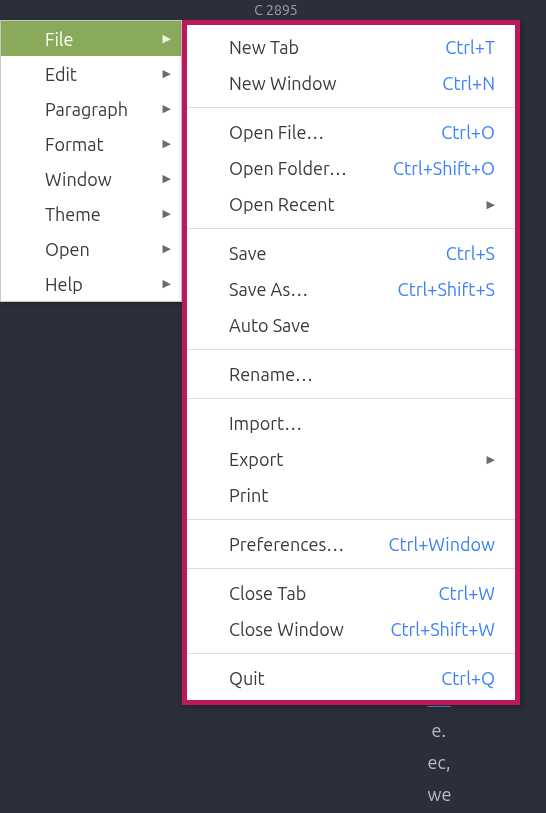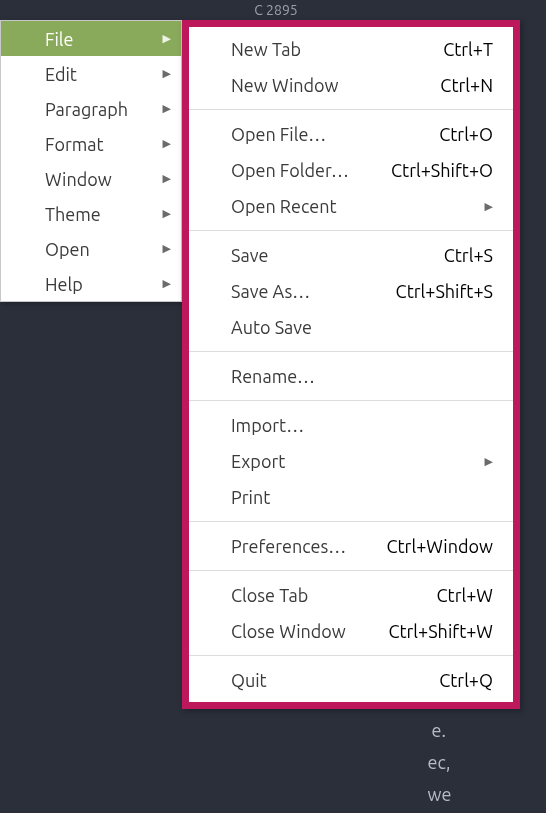--- a/index.html
+++ b/index.html
@@ -78,37 +78,37 @@
   }
   .menubar-item.selected .arrow { color:#eef3e6; }
 
   
   .submenu {
     position:absolute;
     left:182px;
     top:20px;
     width:338px;
     background:#ffffff;
-    border:7px solid #be185d;
+    border:5px solid #be185d;
     box-shadow:2px 2px 6px rgba(0,0,0,0.3);
     padding-top:4px;
     padding-bottom:4px;
   }
   .submenu-item {
     height:36px;
     display:flex;
     align-items:center;
     padding-left:42px;
     padding-right:20px;
     color:#3a3a3a;
     cursor:default;
   }
   .submenu-item .shortcut {
     margin-left:auto;
-    color:#000000;
+    color:#3b82f6;
   }
   .submenu-item .subarrow {
     margin-left:auto;
     font-size:11px;
     color:#6b6b6b;
   }
   .submenu-sep {
     height:1px;
     margin: 6px 0;
     background:#dcdcdc;

